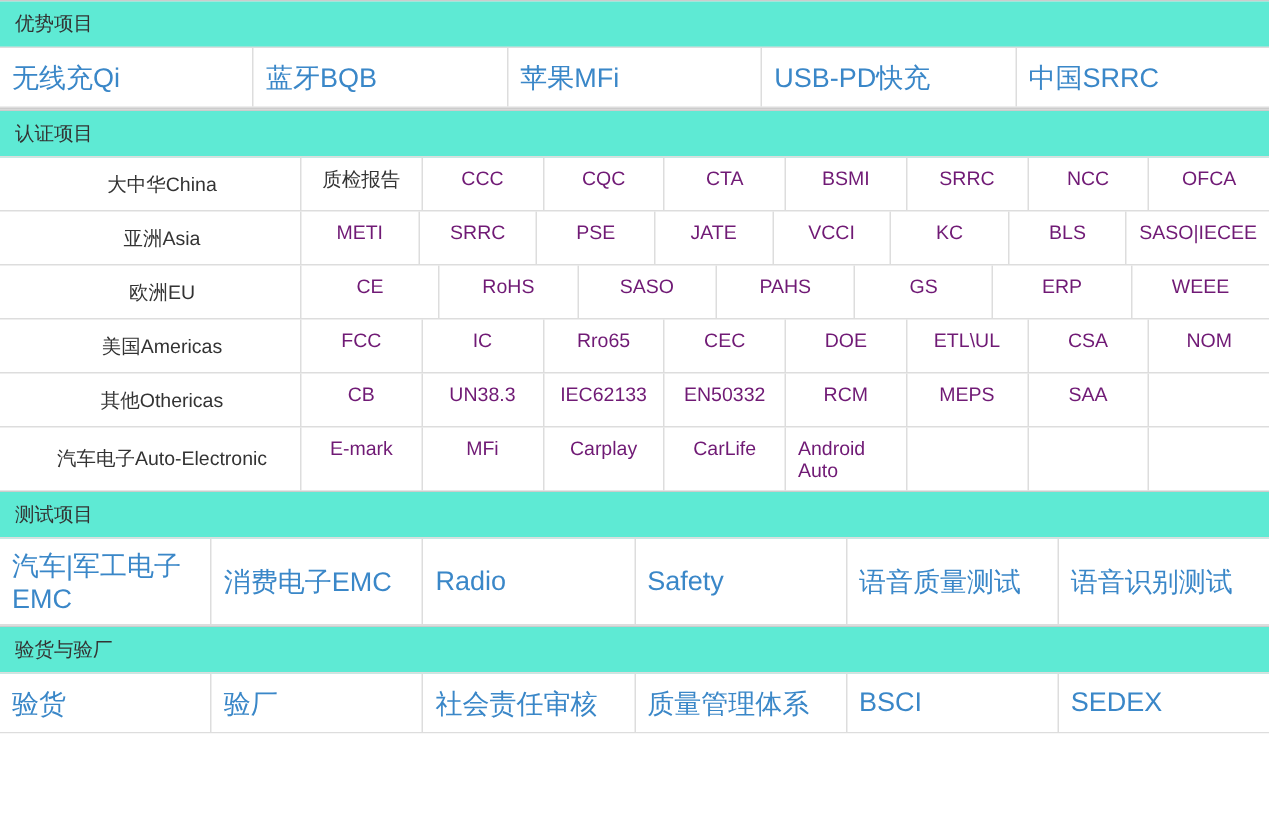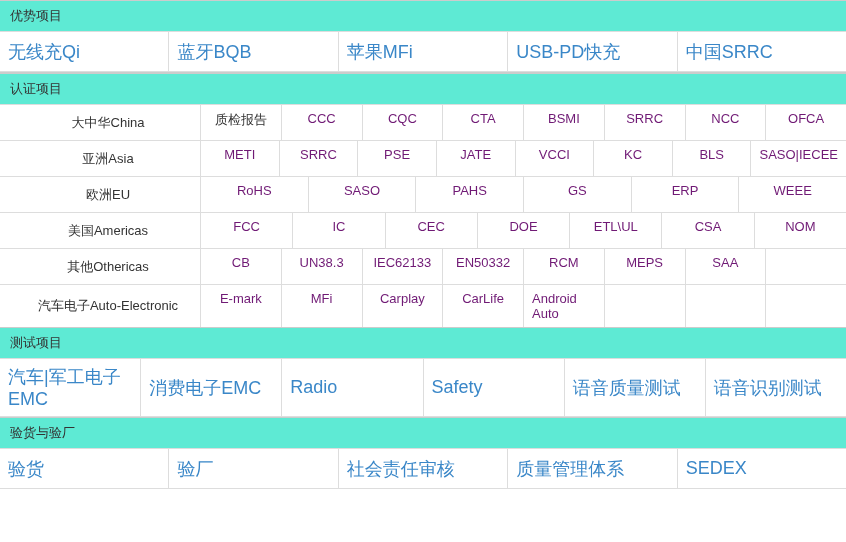--- a/index.html
+++ b/index.html
@@ -181,20 +181,23 @@
     <div class="cell">
         <span class="cell-link">SASO|IECEE</span>
       </div>
   </div>
 
   <div class="grid-row">
     <div class="row-label">
       <span>欧洲EU</span>
     </div>
     <div class="cell">
+        <span class="cell-link">CE</span>
+      </div>
+    <div class="cell">
         <span class="cell-link">RoHS</span>
       </div>
     <div class="cell">
         <span class="cell-link">SASO</span>
       </div>
     <div class="cell">
         <span class="cell-link">PAHS</span>
       </div>
     <div class="cell">
         <span class="cell-link">GS</span>
@@ -209,20 +212,23 @@
 
   <div class="grid-row">
     <div class="row-label">
       <span>美国Americas</span>
     </div>
     <div class="cell">
         <span class="cell-link">FCC</span>
       </div>
     <div class="cell">
         <span class="cell-link">IC</span>
+      </div>
+    <div class="cell">
+        <span class="cell-link">Rro65</span>
       </div>
     <div class="cell">
         <span class="cell-link">CEC</span>
       </div>
     <div class="cell">
         <span class="cell-link">DOE</span>
       </div>
     <div class="cell">
         <span class="cell-link">ETL\UL</span>
       </div>
@@ -320,16 +326,19 @@
     <div class="single-cell">
       <span class="cell-link">验厂</span>
     </div>
     <div class="single-cell">
       <span class="cell-link">社会责任审核</span>
     </div>
     <div class="single-cell">
       <span class="cell-link">质量管理体系</span>
     </div>
     <div class="single-cell">
+      <span class="cell-link">BSCI</span>
+    </div>
+    <div class="single-cell">
       <span class="cell-link">SEDEX</span>
     </div>
   </div>
 </div>
 
 </body></html>

